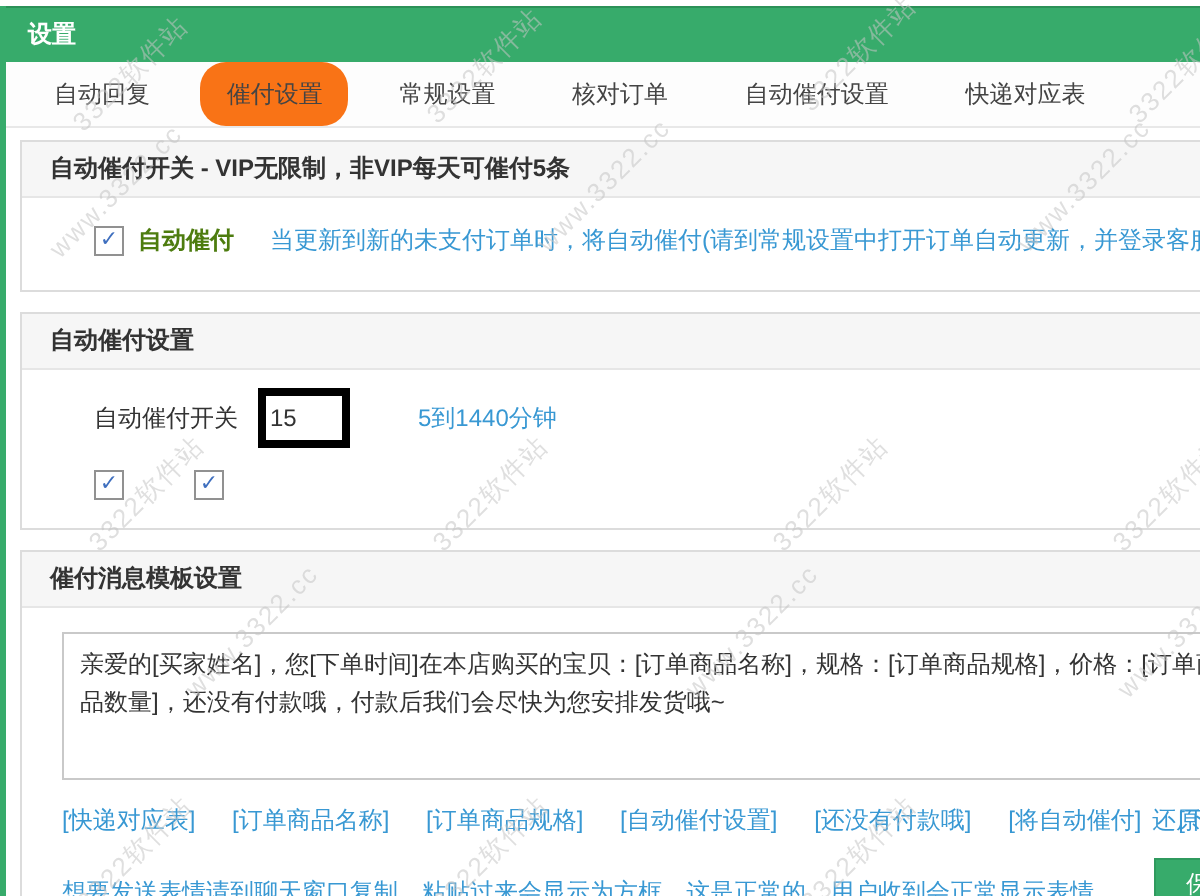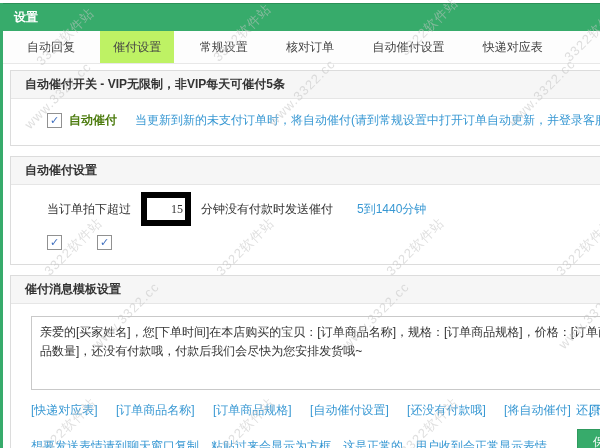--- a/index.html
+++ b/index.html
@@ -18,21 +18,21 @@
   .titlebar .t{color:#fff;font-weight:bold;line-height:26px;padding-left:14px;display:inline-block;}
   .tabbar{
     position:absolute;left:3px;top:31px;width:769px;height:33px;
     background:#fdfdfd;border-bottom:1px solid #e8e8e8;box-sizing:border-box;
     padding-left:11px;white-space:nowrap;
   }
   .tab{
     display:inline-block;height:32px;line-height:32px;padding:0 13px;margin-right:9px;
     color:#444;cursor:pointer;
   }
-  .tab.active{background:#bef264;}
+  .tab.active{background:#f97316;border-radius:13px;}
   .content{position:absolute;left:3px;top:64px;width:769px;}
   .panel{
     margin:6px 0 10px 7px;width:752px;
     border:1px solid #dcdcdc;background:#fff;box-sizing:border-box;
   }
   .panel + .panel{margin-top:10px;}
   .panel-h{
     height:27px;line-height:27px;background:#f6f6f6;border-bottom:1px solid #e6e6e6;
     padding-left:14px;font-weight:bold;color:#333;
   }
@@ -42,22 +42,22 @@
     display:inline-block;width:13px;height:13px;border:1px solid #919191;background:#fff;
     text-align:center;line-height:12px;font-size:11px;color:#3f6fbf;margin-right:7px;
     flex:0 0 auto;cursor:pointer;
   }
   .cb-label{font-weight:bold;color:#4d7c0f;cursor:pointer;}
   .hint{color:#3898d3;margin-left:18px;}
   .p2-body{padding:12px 0 14px 36px;}
   .row1{display:flex;align-items:center;height:24px;}
   .row1 .txt{color:#333;}
   .minutes-input{
-    width:34px;height:20px;border:6px solid #000000;text-align:right;
-    margin:0 10px;font-size:12px;color:#333;font-family:Liberation Serif, serif;
+    width:34px;height:20px;border:4px solid #000000;text-align:left;
+    margin:0 10px;font-size:12px;color:#333;font-family:Liberation Sans, sans-serif;
   }
   .range-hint{color:#3898d3;margin-left:24px;}
   .row2{display:flex;align-items:center;margin-top:14px;}
   .row2 .cb-label{font-weight:normal;}
   .row2 .grp2{margin-left:28px;display:flex;align-items:center;}
   .p3-body{padding:12px 0 12px 20px;position:relative;}
   .template-box{
     width:707px;height:60px;border:1px solid #c9c9c9;background:#fff;
     padding:6px 8px;line-height:1.6;color:#333;overflow:hidden;cursor:text;
   }
@@ -106,23 +106,22 @@
           <span class="cb-label">自动催付</span>
           <span class="hint">当更新到新的未支付订单时，将自动催付(请到常规设置中打开订单自动更新，并登录客服平台)</span>
         </div>
       </div>
     </div>
 
     <div class="panel">
       <div class="panel-h">自动催付设置</div>
       <div class="p2-body">
         <div class="row1">
-          <span class="txt">当订单拍下超过</span>
+          <span class="txt">自动催付开关</span>
           <input class="minutes-input" type="text" value="15" style="">
-          <span class="txt">分钟没有付款时发送催付</span>
           <span class="range-hint">5到1440分钟</span>
         </div>
         <div class="row2">
           <span class="cb">✓</span>
           <span class="grp2">
             <span class="cb">✓</span>
           </span>
         </div>
       </div>
     </div>

